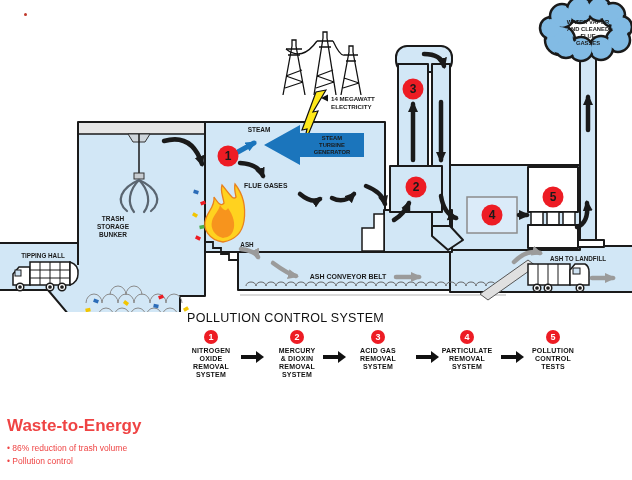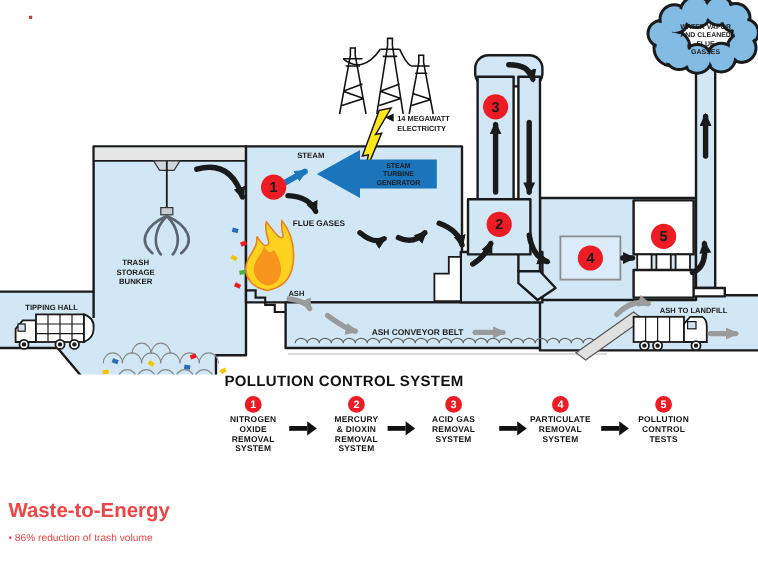--- a/index.html
+++ b/index.html
@@ -5,21 +5,21 @@
   html,body{margin:0;padding:0;background:#fff;}
   .stage{position:relative;width:632px;height:480px;background:#fff;overflow:hidden;
          font-family:"Liberation Sans",sans-serif;}
   svg text{font-family:"Liberation Sans",sans-serif;font-weight:bold;fill:#1a1a1a;}
   .bld{fill:#d2e7f6;stroke:#1a1a1a;stroke-width:2;stroke-linejoin:round;}
   .wht{fill:#ffffff;stroke:#1a1a1a;stroke-width:2;stroke-linejoin:round;}
   .arw{fill:none;stroke:#1a1a1a;stroke-width:4.5;stroke-linecap:round;}
   .arwg{fill:none;stroke:#9b9b9b;stroke-width:4.5;stroke-linecap:round;}
   .thin{stroke:#b5b5b5;stroke-width:1;}
   
-  .pcs-title{position:absolute;left:187px;top:311px;font-size:12.5px;font-weight:bold;
+  .pcs-title{position:absolute;left:187px;top:311px;font-size:12.5px;font-weight:normal;
              letter-spacing:.3px;color:#111;}
   .pcs-step{position:absolute;top:330px;width:92px;text-align:center;}
   .pcs-circle{width:14px;height:14px;border-radius:50%;background:#ed1c24;color:#fff;
               font-size:9px;font-weight:bold;line-height:14px;margin:0 auto 3px auto;}
   .pcs-line{font-size:7px;font-weight:bold;line-height:8px;color:#111;letter-spacing:.2px;}
   .pcs-arrow{position:absolute;top:355px;width:15px;height:4px;background:#111;}
   .pcs-arrow::after{content:"";position:absolute;left:15px;top:-4px;width:0;height:0;
               border-left:8px solid #111;border-top:6px solid transparent;
               border-bottom:6px solid transparent;}
   
@@ -306,19 +306,20 @@
   <div class="pcs-circle">5</div>
   <div class="pcs-line">POLLUTION</div>
   <div class="pcs-line">CONTROL</div>
   <div class="pcs-line">TESTS</div>
 </div>
 
 
 <div class="fl">
   <div class="fl-title">Waste-to-Energy</div>
   <div class="fl-bullet">86% reduction of trash volume</div>
+  <div class="fl-bullet">Pollution control</div>
 </div>
 
 
 
 <div class="red-dot"></div>
 
 </div>
 
 </body></html>

